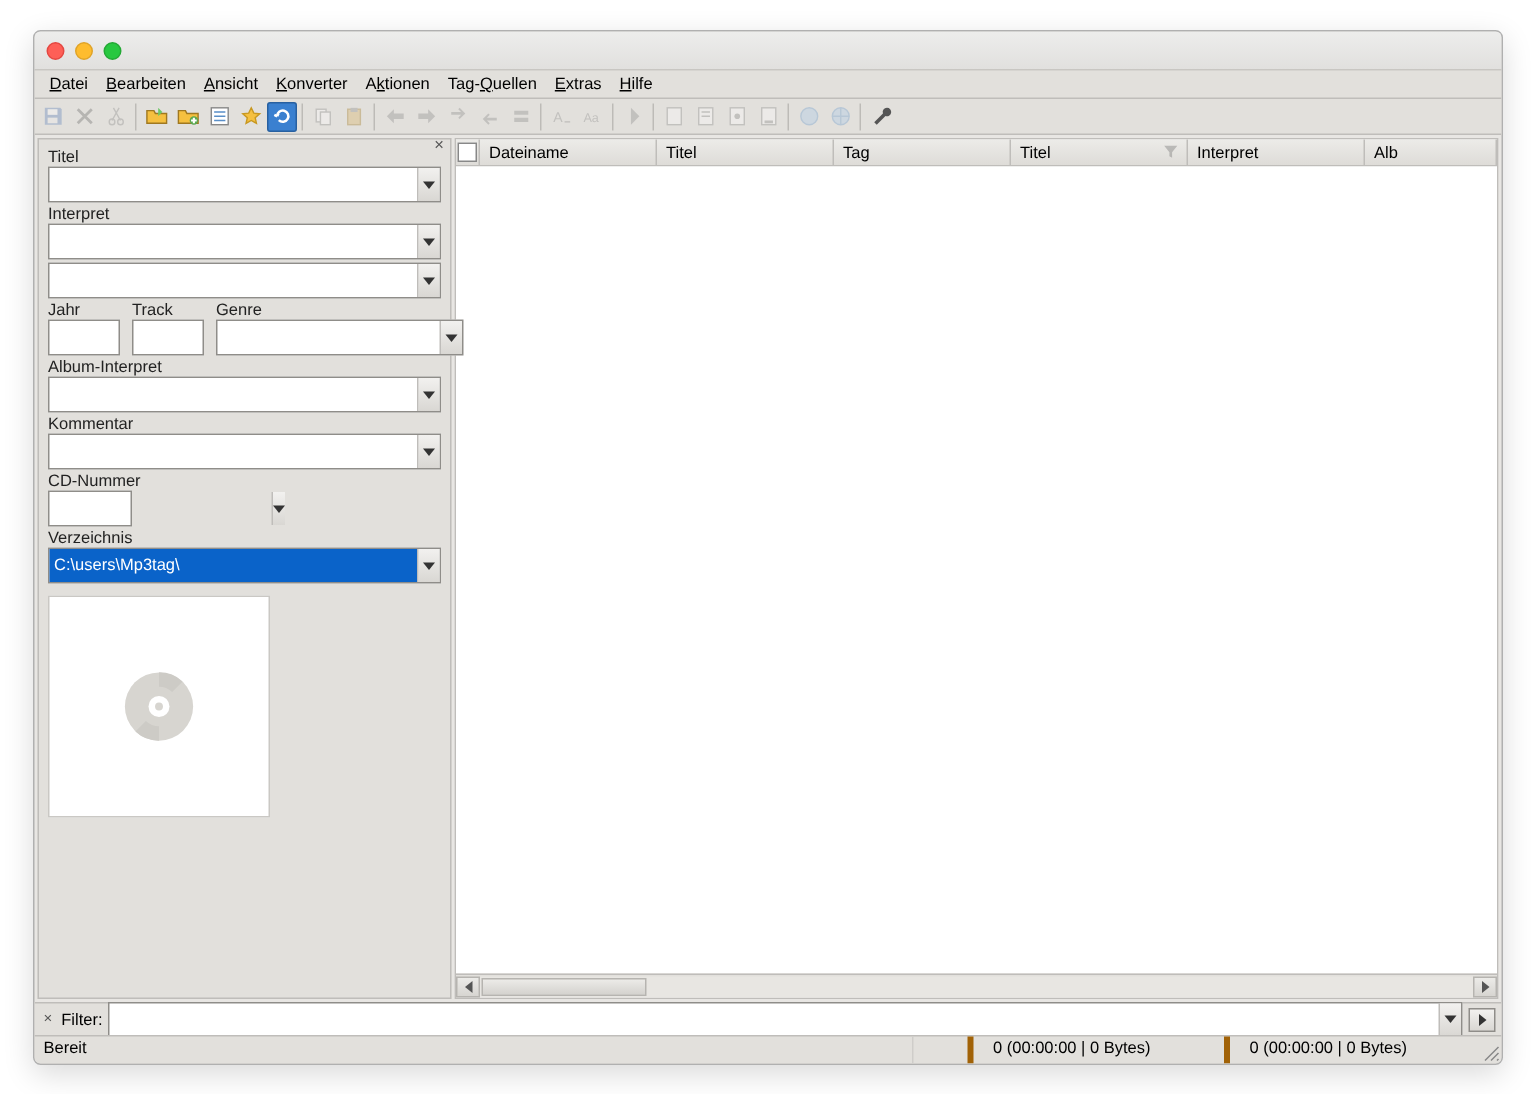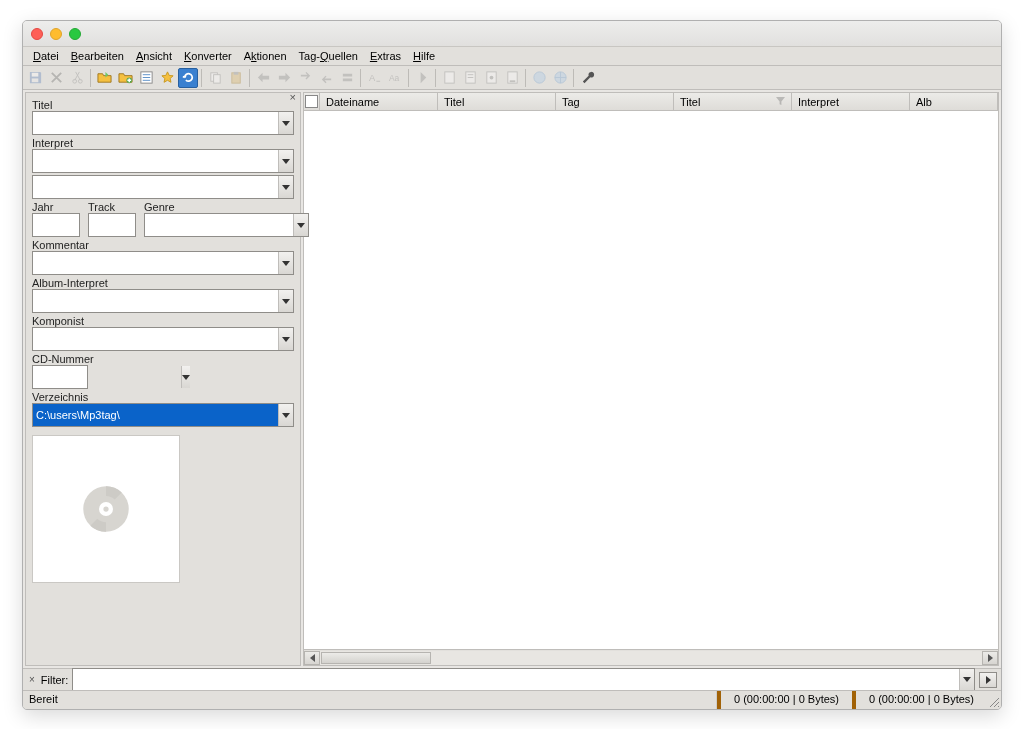--- a/index.html
+++ b/index.html
@@ -199,20 +199,21 @@
 .play::after { content:""; width:0;height:0; border-top:4px solid transparent; border-bottom:4px solid transparent; border-left:5px solid #333;}
 
 
 .statusbar {
   height: 19px;
   background: #e2e0dc;
   border-top: 1px solid #bfbdba;
   display: flex; align-items: stretch;
   font-size: 11px;
   flex-shrink: 0;
+  gap: 36px;
 }
 .status-cell { padding: 2px 6px; border-right: 1px solid #cfcdca; }
 .status-main { flex: 1; }
 .status-metric { border-left: 4px solid #a16207; border-right: none; min-width: 135px; text-align: center; }
 .status-metric + .status-metric { }
 .resize {
   width: 14px; display: flex; align-items: flex-end; justify-content: flex-end; padding: 1px;
 }
 .resize svg { width: 11px; height: 11px; }
 
@@ -438,42 +439,35 @@
         <div class="field w-genre" style="flex:1">
           <div class="lbl">Genre</div>
           <div class="combo">
               <input style="">
               <div class="drop"></div>
             </div>
         </div>
       </div>
 
       <div class="field">
+        <div class="lbl">Album-Interpret</div>
+        <div class="combo">
+            <input style="">
+            <div class="drop"></div>
+          </div>
+      </div>
+
+      <div class="field">
         <div class="lbl">Kommentar</div>
         <div class="combo">
             <input style="">
             <div class="drop"></div>
           </div>
       </div>
 
-      <div class="field">
-        <div class="lbl">Album-Interpret</div>
-        <div class="combo">
-            <input style="">
-            <div class="drop"></div>
-          </div>
-      </div>
-
-      <div class="field">
-        <div class="lbl">Komponist</div>
-        <div class="combo">
-            <input style="">
-            <div class="drop"></div>
-          </div>
-      </div>
 
       <div class="field">
         <div class="lbl">CD-Nummer</div>
         <div class="combo w-cd" style="width:56px">
             <input style="">
             <div class="drop"></div>
           </div>
       </div>
 
       <div class="field">

